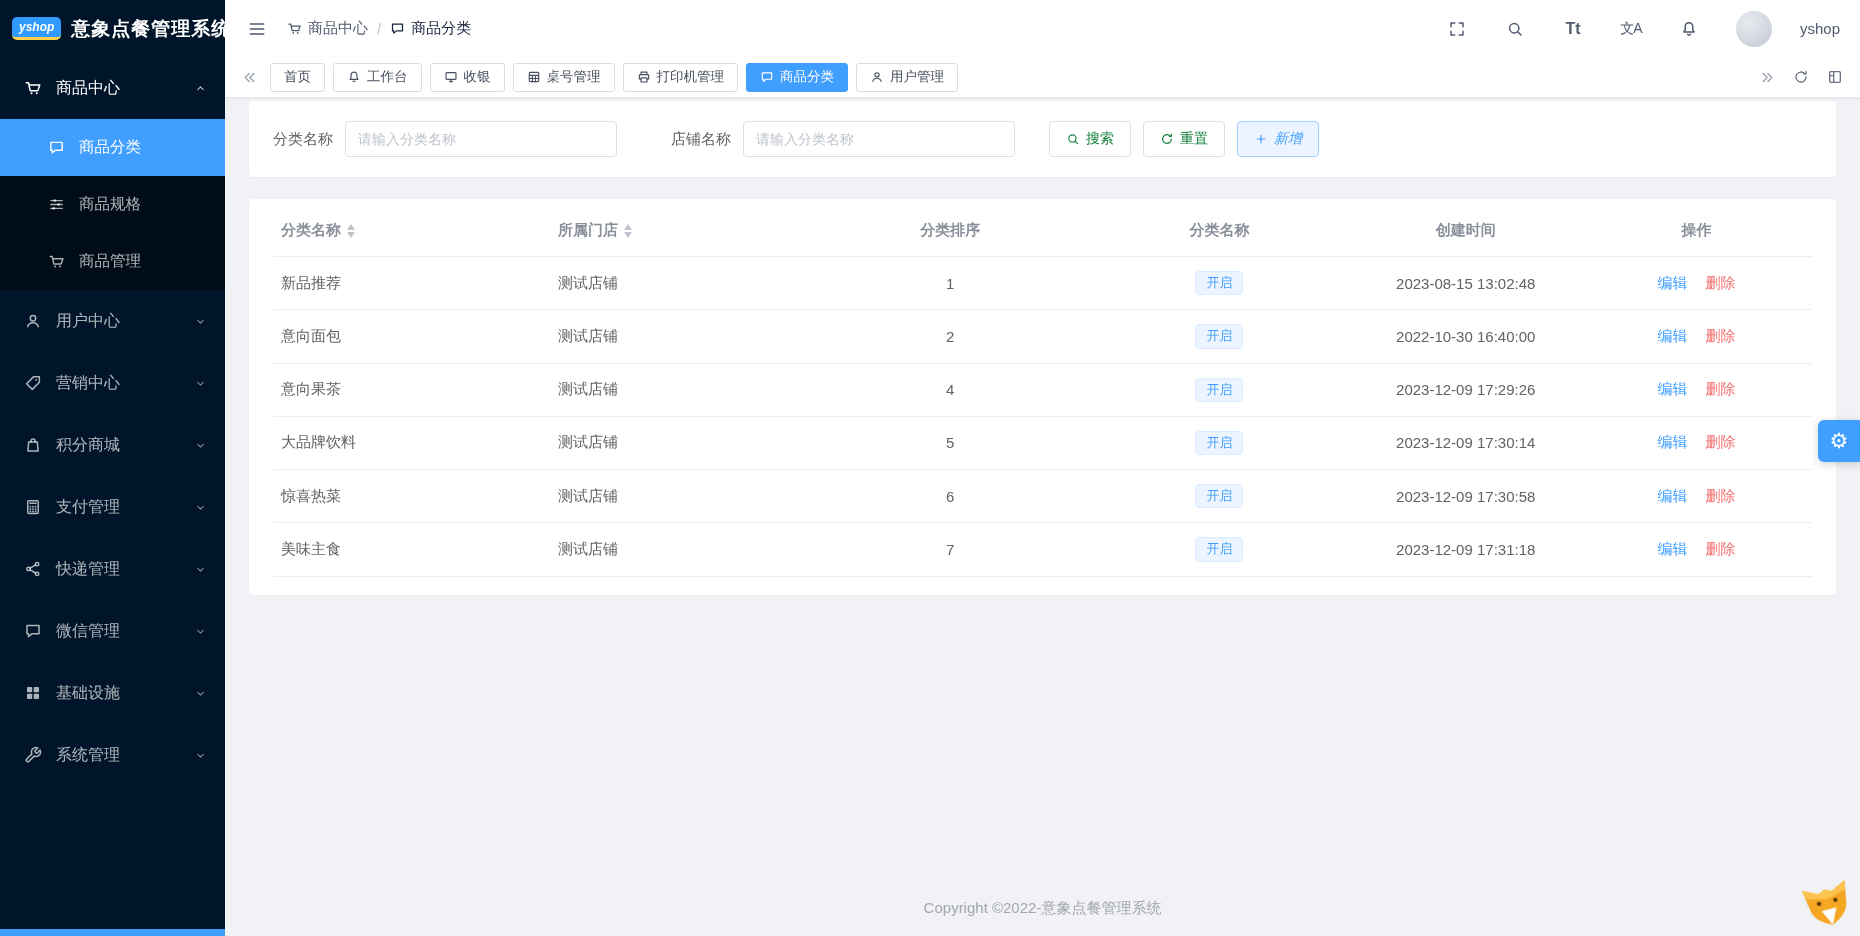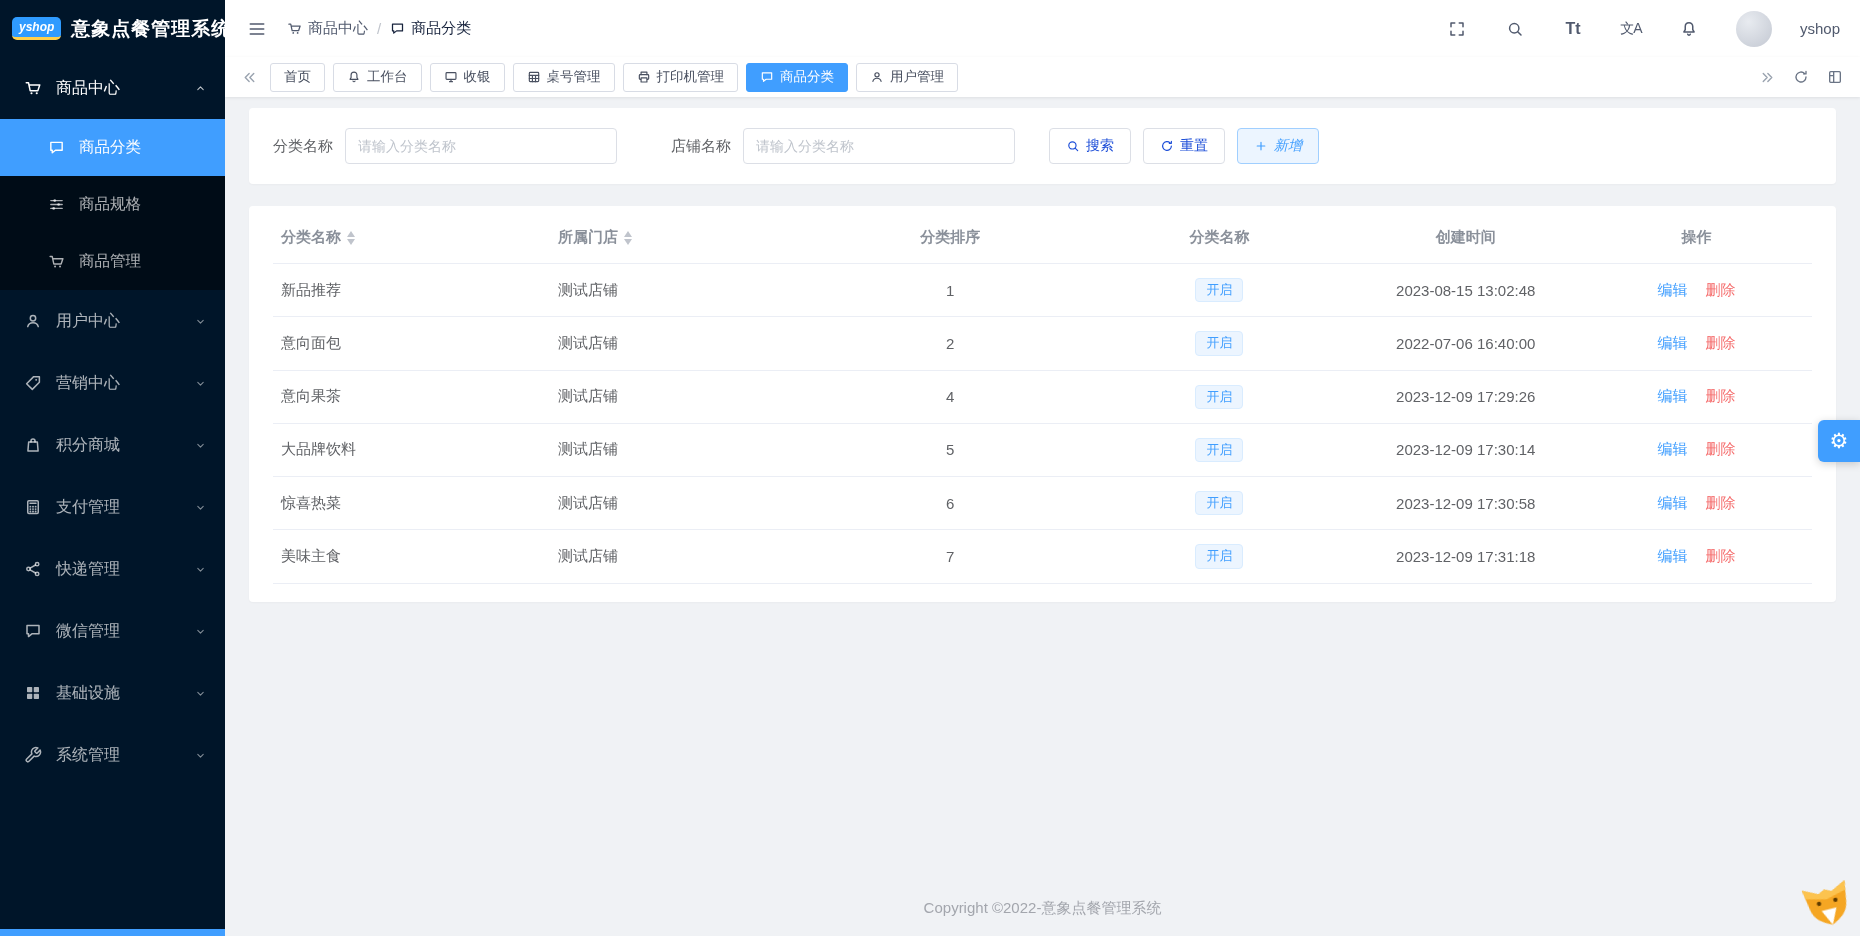--- a/index.html
+++ b/index.html
@@ -45,28 +45,28 @@
   
   .tabbar { height:40px; flex-shrink:0; background:#fff; display:flex; align-items:center; gap:8px; padding:0 12px; box-shadow:0 1px 3px rgba(0,0,0,.08); position:relative; z-index:3; }
   .tab-nav { color:#9aa3af; font-size:17px; display:flex; align-items:center; cursor:pointer; padding:0 4px; }
   .tabs { flex:1; display:flex; align-items:center; gap:8px; }
   .tab { height:29px; display:inline-flex; align-items:center; gap:6px; padding:0 13px; background:#fff; border:1px solid #d8dce5; border-radius:3px; color:#495060; font-size:13.5px; cursor:pointer; white-space:nowrap; }
   .tab .icon { font-size:14px; display:flex; }
   .tab.active { background:#409eff; border-color:#409eff; color:#fff; }
   .tab-tool { color:#6a7485; font-size:16px; display:flex; align-items:center; cursor:pointer; padding:0 5px; }
 
   
-  .content { flex:1; padding:11px 24px 8px; display:flex; flex-direction:column; overflow:hidden; }
+  .content { flex:1; padding:4px 24px 8px; display:flex; flex-direction:column; overflow:hidden; }
   .filter-card { background:#fff; border-radius:4px; padding:20px 24px; display:flex; align-items:center; box-shadow:0 1px 2px rgba(0,0,0,.03); flex-shrink:0; }
   .f-label { font-size:15px; color:#606266; white-space:nowrap; margin-right:12px; }
   .f-label.second { margin-left:54px;text-align:center; }
   .f-input { width:272px; height:36px; border:1px solid #dcdfe6; border-radius:4px; padding:0 12px; font-size:14px; color:#606266; outline:none; font-family:inherit; }
   .f-input::placeholder { color:#bfc4cc; }
   .filter-btns { display:flex; align-items:center; gap:12px; margin-left:34px; }
-  .btn { height:36px; display:inline-flex; align-items:center; gap:6px; padding:0 16px; background:#fff; border:1px solid #dcdfe6; border-radius:4px; color:#1d4ed8; font-size:14px; cursor:pointer; font-family:inherit; }
+  .btn { height:36px; display:inline-flex; align-items:center; gap:6px; padding:0 16px; background:#fff; border:1px solid #dcdfe6; border-radius:4px; color:#15803d; font-size:14px; cursor:pointer; font-family:inherit; }
   .btn .icon { font-size:14px; display:flex; }
   .btn-add { background:#ecf5ff; border-color:#a0cfff; color:#409eff;font-style:italic; }
 
   .table-card { background:#fff; border-radius:4px; margin-top:22px; padding:6px 24px 18px; box-shadow:0 1px 2px rgba(0,0,0,.03); flex-shrink:0; }
   table { width:100%; border-collapse:collapse; table-layout:fixed; }
   th { font-size:15px; color:#8a909a; font-weight:700; padding:16px 8px; border-bottom:1px solid #ebeef5; text-align:center; }
   td { font-size:15px; color:#606266; padding:14px 8px; border-bottom:1px solid #ebeef5; text-align:center; }
   .tl { text-align:left; }
   .th-flex { display:inline-flex; align-items:center; }
   .sorters { display:inline-flex; flex-direction:column; margin-left:6px; gap:2px; }
@@ -480,21 +480,21 @@
               <td>1</td>
               <td><span class="tag">开启</span></td>
               <td>2023-08-15 13:02:48</td>
               <td class="ops"><a class="op-edit">编辑</a><a class="op-del">删除</a></td>
             </tr>
             <tr>
               <td class="tl">意向面包</td>
               <td class="tl">测试店铺</td>
               <td>2</td>
               <td><span class="tag">开启</span></td>
-              <td>2022-07-06 16:40:00</td>
+              <td>2022-10-30 16:40:00</td>
               <td class="ops"><a class="op-edit">编辑</a><a class="op-del">删除</a></td>
             </tr>
             <tr>
               <td class="tl">意向果茶</td>
               <td class="tl">测试店铺</td>
               <td>4</td>
               <td><span class="tag">开启</span></td>
               <td>2023-12-09 17:29:26</td>
               <td class="ops"><a class="op-edit">编辑</a><a class="op-del">删除</a></td>
             </tr>

